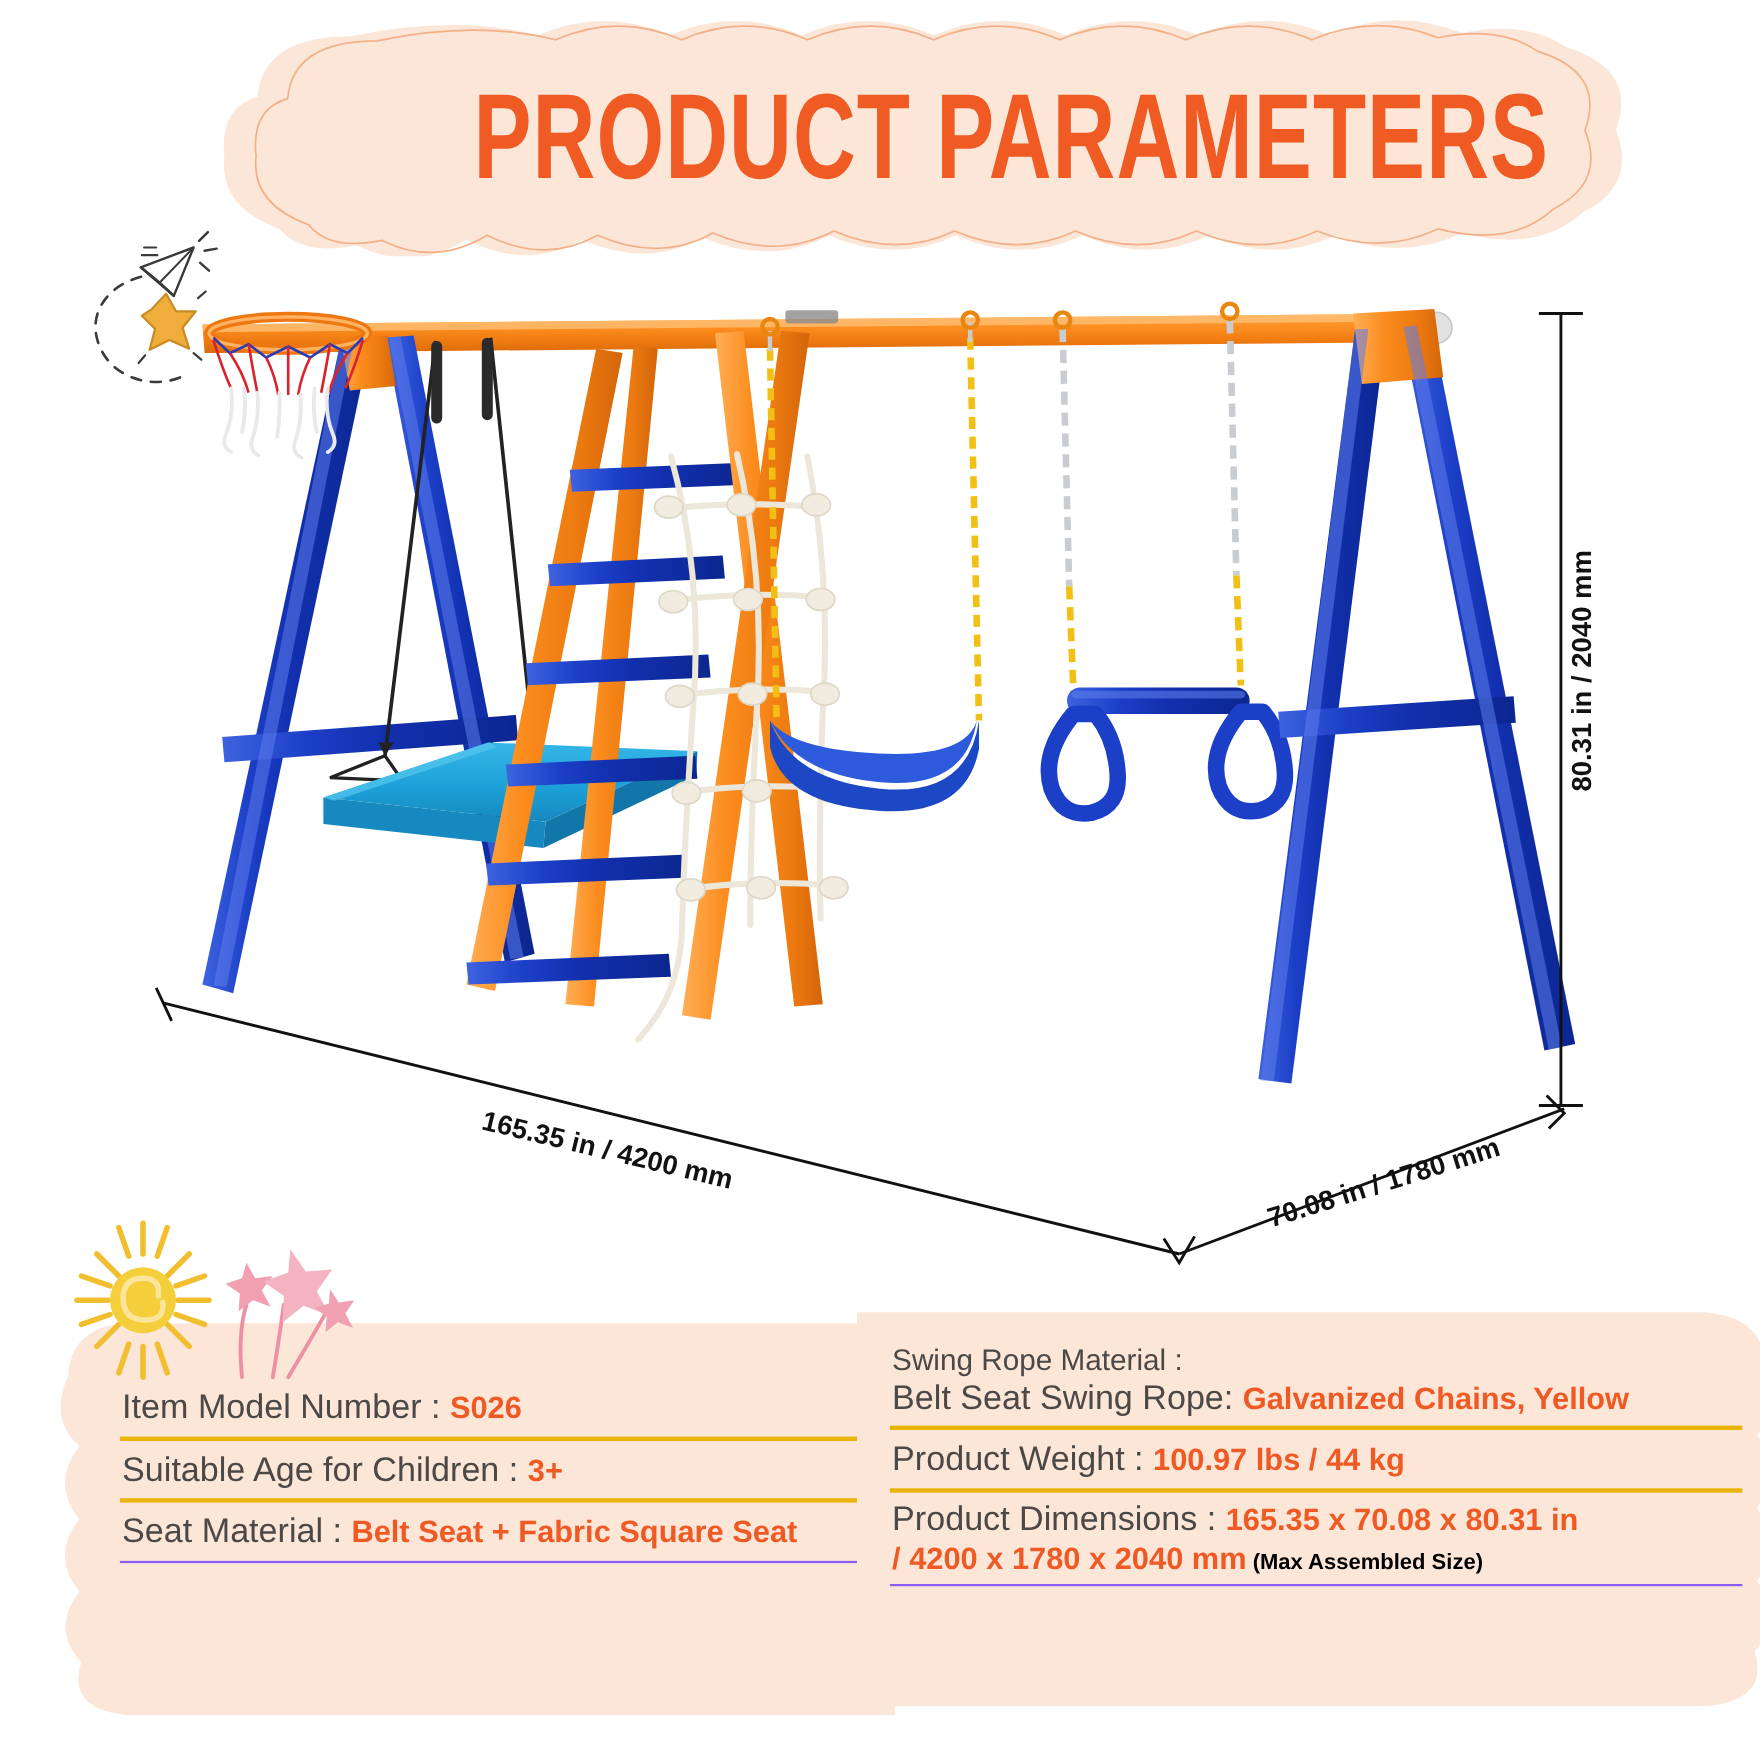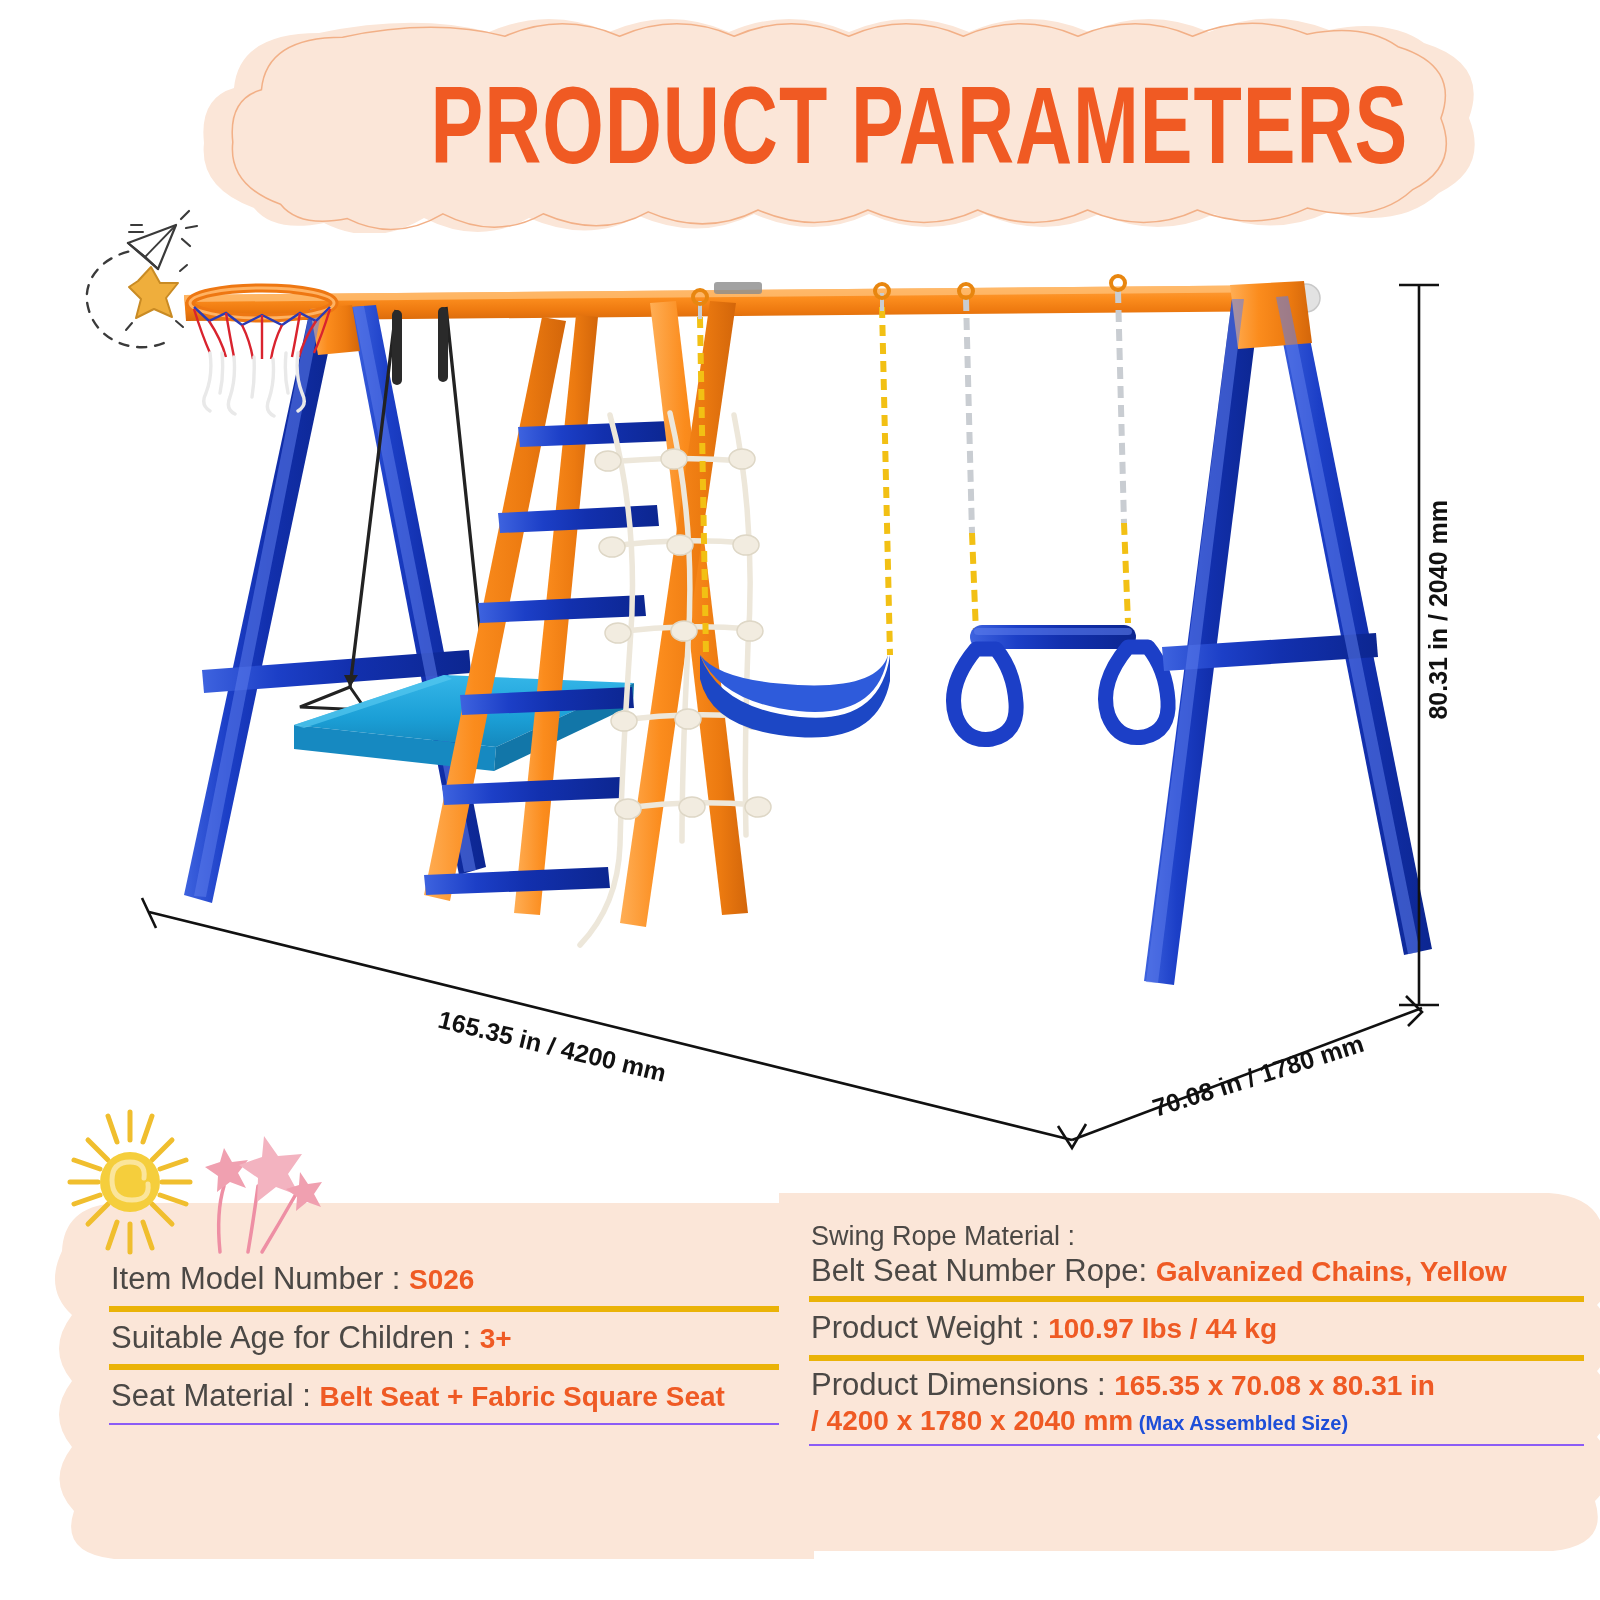--- a/index.html
+++ b/index.html
@@ -53,38 +53,38 @@
   .spec-panel .cloudbg { position:absolute; left:0; top:0; width:100%; height:100%; }
   .spec-panel .cloudbg svg { display:block; width:100%; height:100%; }
   #spec-left  { left: 30px;  top: 1185px; width: 760px;  height: 390px; }
   #spec-right { left: 755px; top: 1185px; width: 830px;  height: 390px; }
 
   .spec-list { position: relative; }
   #spec-left .spec-list  { margin: 68px 0 0 55px; width: 672px; }
   #spec-right .spec-list { margin: 30px 0 0 30px; width: 775px; }
 
   .spec-row {
-    border-bottom: 6px solid #eab308;
+    border-bottom: 4px solid #eab308;
     padding: 6px 2px 7px 2px;
     display: block;
     line-height: 1.28;
   }
   .spec-row:last-child { border-bottom: 2px solid #8b5cf6; }
   .spec-label {
     font-size: 31px; font-weight: 400; color: #4B4845;
     font-family: "Liberation Sans", sans-serif;
   }
   .spec-value {
     font-size: 28px; font-weight: 700; color: #EF5A24;
     font-family: "Liberation Sans", sans-serif;
   }
   .spec-sub {
     font-size: 27px; font-weight: 400; color: #4B4845; display:block;
   }
-  .spec-note { font-size: 20px; font-weight: 700; color: #1d4ed8; }
+  .spec-note { font-size: 20px; font-weight: 700; color: #000000; }
   .tight { line-height: 1.18; }
 </style>
 </head>
 <body>
 
 <div id="root">
 
   <div class="banner-wrap">
     <svg viewBox="0 0 1290 215" preserveAspectRatio="none" aria-hidden="true">
       <defs>
@@ -357,21 +357,21 @@
     <div class="cloudbg">
       <svg viewBox="0 0 830 390" preserveAspectRatio="none" aria-hidden="true">
         <path d="M0 8 L 770 8 Q 824 12 826 56 Q 846 92 818 120
                  Q 846 152 818 186 Q 846 220 818 252 Q 846 286 816 316
                  Q 830 360 774 366 L 0 366 Z" fill="#FBE6D8"></path>
       </svg>
     </div>
     <div class="spec-list">
       <div class="spec-row tight">
         <span class="spec-sub">Swing Rope Material :</span>
-        <span class="spec-label">Belt Seat Number Rope: </span><span class="spec-value">Galvanized Chains, Yellow</span>
+        <span class="spec-label">Belt Seat Swing Rope: </span><span class="spec-value">Galvanized Chains, Yellow</span>
       </div>
       <div class="spec-row">
         <span class="spec-label">Product Weight : </span><span class="spec-value">100.97 lbs / 44 kg</span>
       </div>
       <div class="spec-row tight">
         <span class="spec-label">Product Dimensions :  </span><span class="spec-value">165.35 x 70.08 x 80.31 in</span><br>
         <span class="spec-value">/ 4200 x 1780 x 2040 mm</span><span class="spec-note"> (Max Assembled Size)</span>
       </div>
     </div>
   </div>

